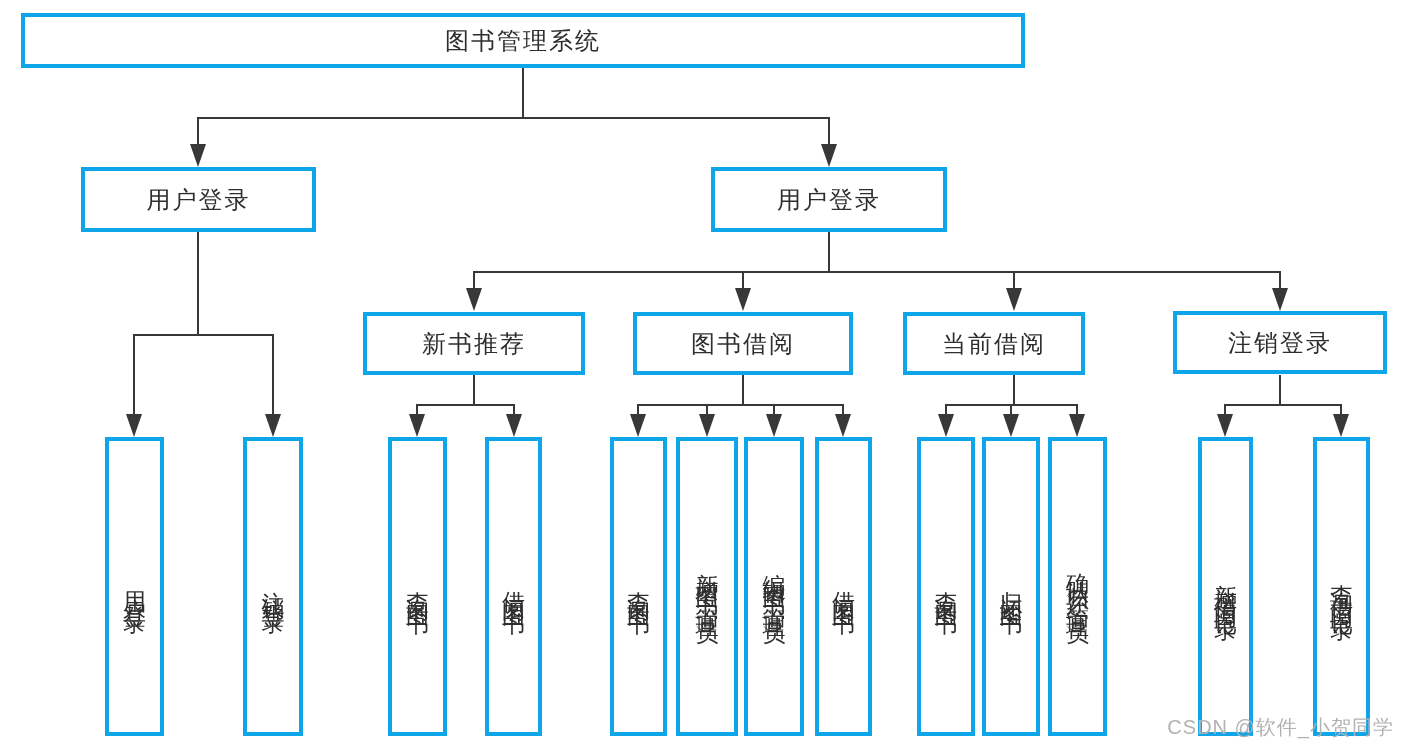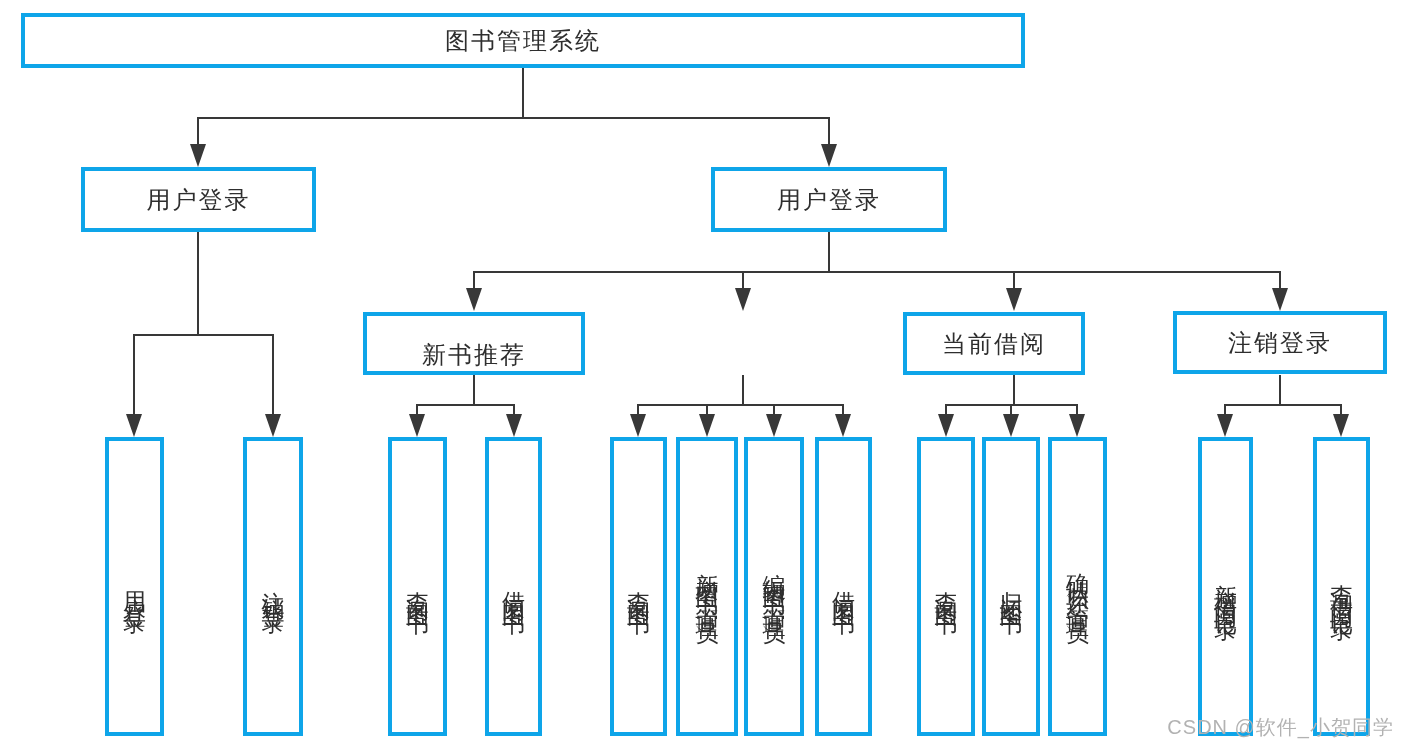--- a/index.html
+++ b/index.html
@@ -113,22 +113,25 @@
     <span>图书管理系统</span>
   </div>
 
   <div class="node horiz" style="left:81px; top:167px; width:235px; height:65px;">
     <span>用户登录</span>
   </div>
   <div class="node horiz" style="left:711px; top:167px; width:236px; height:65px;">
     <span>用户登录</span>
   </div>
 
-  <div class="node horiz" style="left:363px; top:312px; width:222px; height:63px;align-items:flex-end;">
+  <div class="node horiz" style="left:363px; top:312px; width:222px; height:63px;">
     <span>新书推荐</span>
+  </div>
+  <div class="node horiz" style="left:633px; top:312px; width:220px; height:63px;">
+    <span>图书借阅</span>
   </div>
   <div class="node horiz" style="left:903px; top:312px; width:182px; height:63px;">
     <span>当前借阅</span>
   </div>
   <div class="node horiz" style="left:1173px; top:311px; width:214px; height:63px;">
     <span>注销登录</span>
   </div>
 
   <div class="node vert" style="left:105px; top:437px; width:59px; height:299px;">
     <span>用户登录</span>

